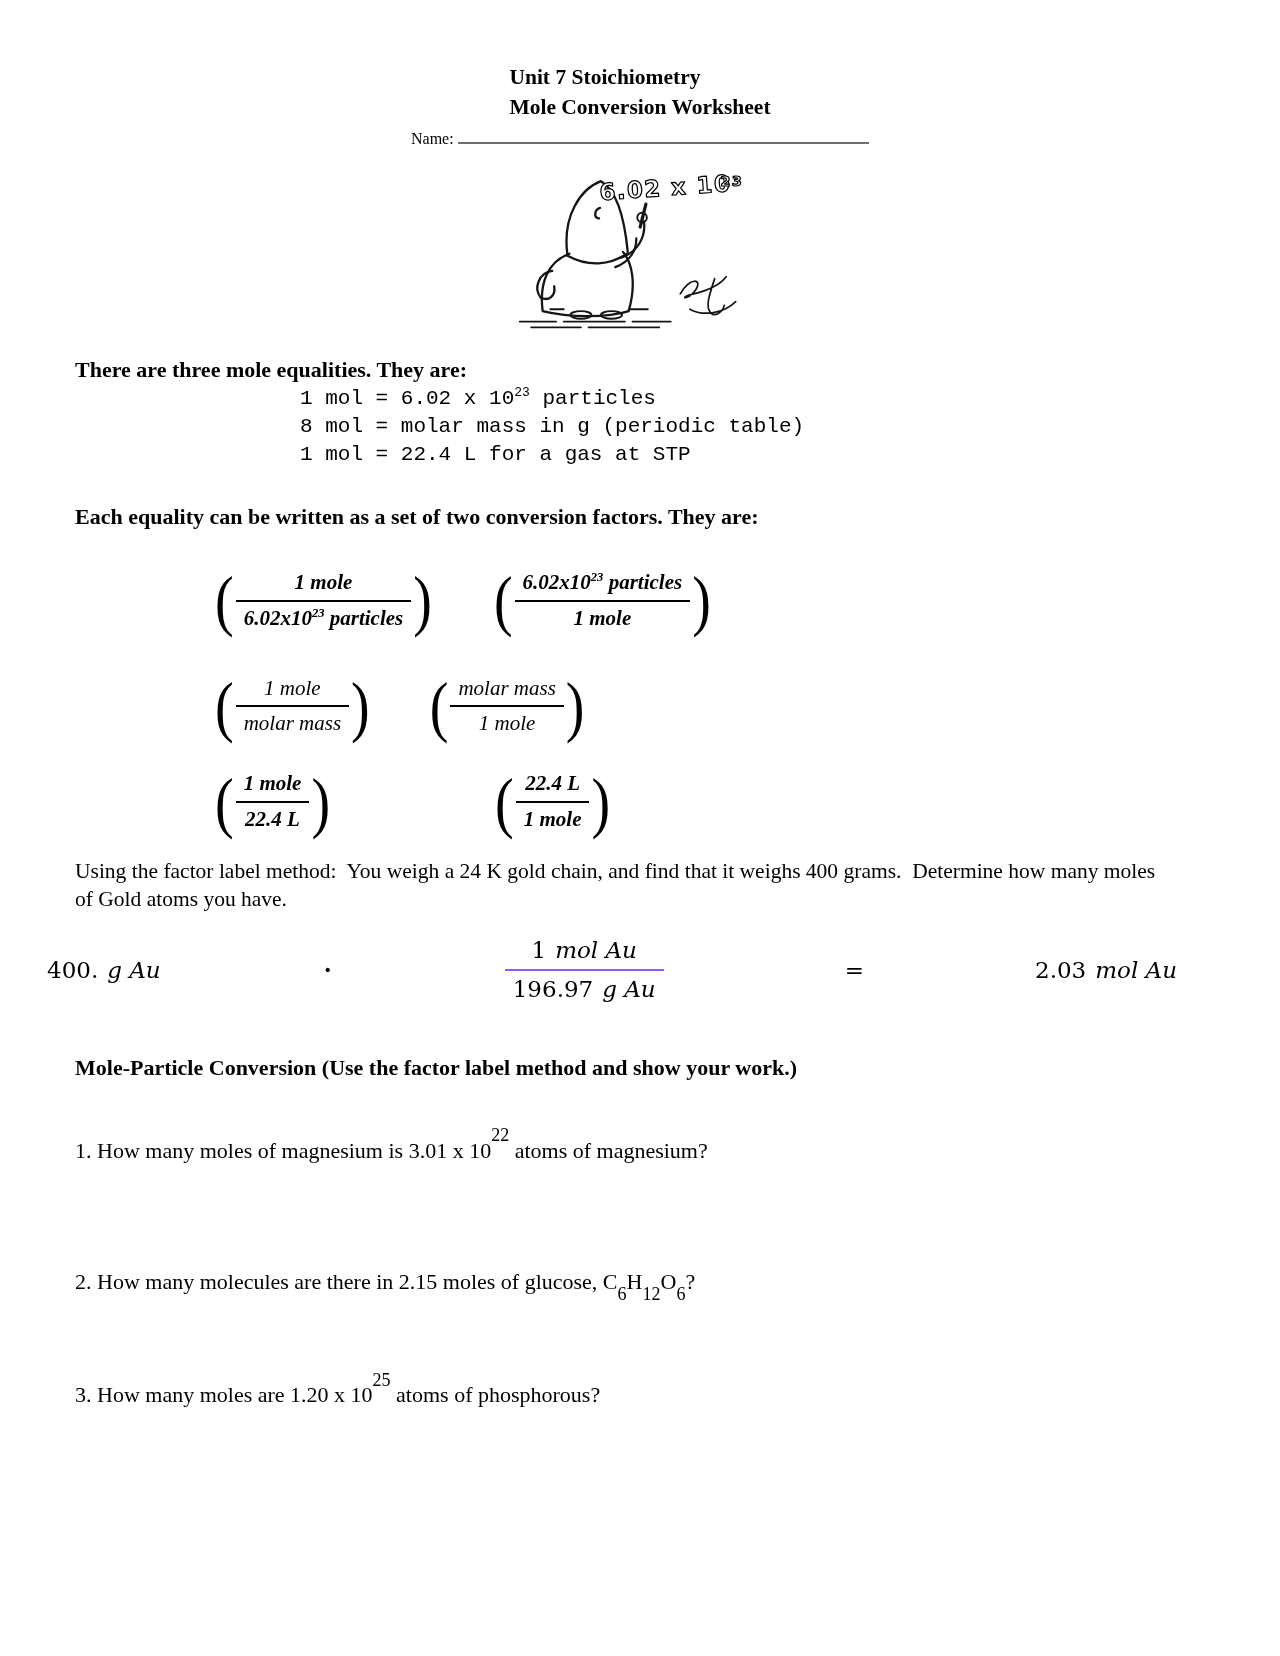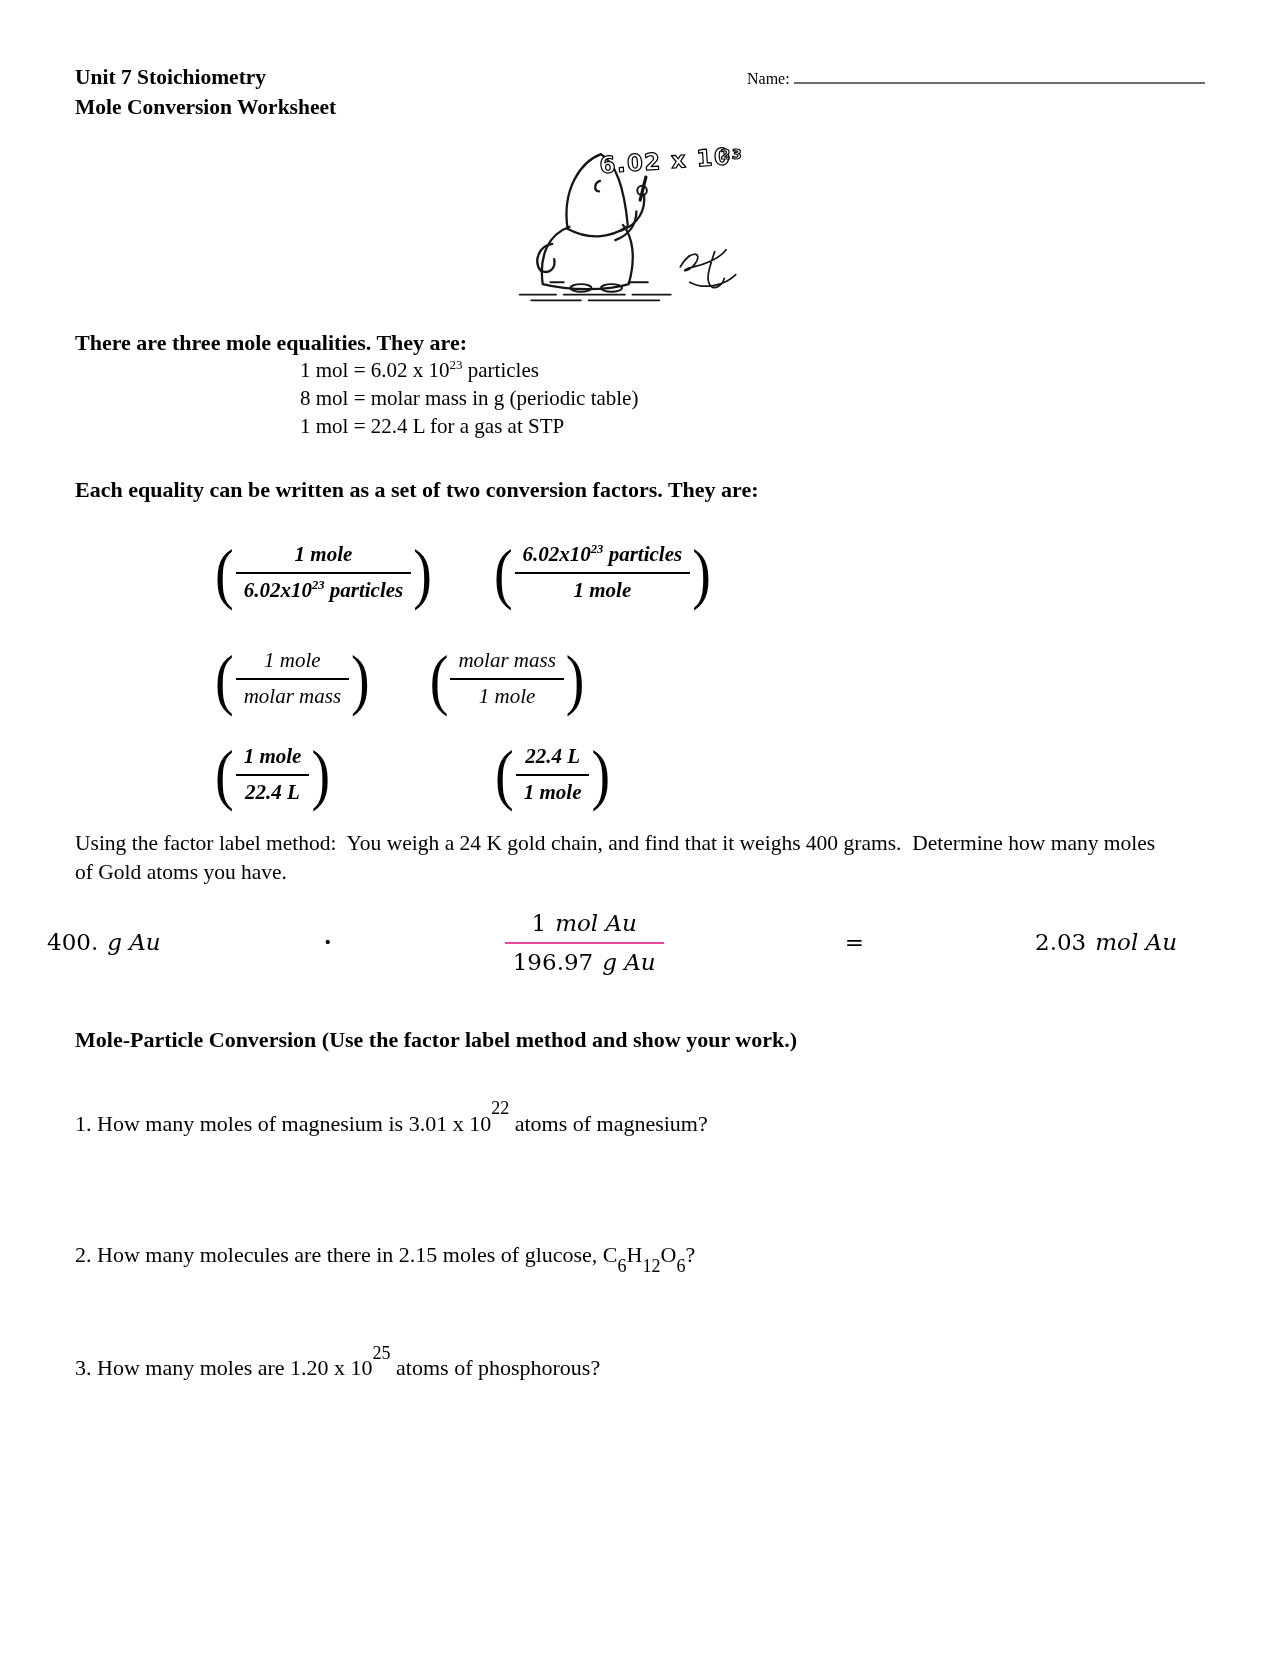--- a/index.html
+++ b/index.html
@@ -5,54 +5,54 @@
   html,body{margin:0;padding:0;background:#fff;}
   .page{
     position:relative;
     width:1280px;min-height:1656px;box-sizing:border-box;
     padding:62px 75px 60px 75px;
     background:#fff;color:#000;
     font-family:"Liberation Serif",serif;
     font-size:21px;line-height:1.33;
   }
   
-  .header-row{display:flex;justify-content:space-between;align-items:flex-start;}
+  .header-row{display:flex;justify-content:space-between;align-items:center;flex-direction:column;}
   .titles{font-weight:bold;font-size:21.5px;line-height:1.4;}
   .name-block{display:flex;align-items:baseline;width:458px;font-size:16px;}
   .name-line{flex:1;border-bottom:2px solid #6e6e6e;height:20px;margin-left:4px;}
   
   .figure-wrap{width:258px;height:168px;margin:16px 0 0 418px;}
   .figure-wrap svg{display:block;}
   .scrawl{font-family:"DejaVu Sans",sans-serif;font-weight:bold;fill:#ffffff;stroke:#000;stroke-width:1.3px;letter-spacing:1.5px;}
   
   .sec-heading{font-weight:bold;font-size:22px;}
   .equalities{margin-top:22px;}
   .eq-lines{margin-left:225px;}
-  .eq-line{white-space:pre-wrap;}
+  .eq-line{white-space:pre-wrap;font-family:Liberation Mono, monospace;}
   sup.small-sup{font-size:0.62em;line-height:0;}
   .factors-heading{margin-top:34px;}
   
   .cf-row{display:flex;align-items:center;margin-left:140px;}
   .cf-row-1{margin-top:36px;gap:62px;}
   .cf-row-2{margin-top:40px;gap:60px;}
   .cf-row-3{margin-top:30px;gap:165px;}
   .frac-group{display:inline-flex;align-items:center;}
   .paren{font-size:56px;line-height:0.95;font-weight:400;font-style:normal;transform:scaleY(1.22);font-family:"Liberation Serif",serif;}
   .frac{display:inline-flex;flex-direction:column;text-align:center;font-style:italic;font-size:21px;margin:0 2px;}
   .bold-frac .frac{font-weight:bold;}
   .frac .num{border-bottom:2px solid #000;padding:1px 8px 3px;}
   .frac .den{padding:3px 8px 1px;}
   .frac sup{font-size:0.6em;line-height:0;}
   
   .example-text{max-width:1085px;white-space:pre-wrap;font-size:21.5px;}
   .equation{margin-top:18px;display:flex;justify-content:space-between;align-items:center;
     font-family:"DejaVu Serif",serif;font-size:23px;transform:translateX(-28px);}
   .equation .mit{font-style:italic;}
   .eq-frac{display:inline-flex;flex-direction:column;text-align:center;margin:0 10px;}
-  .eq-frac .num{border-bottom:2px solid #ec4899;padding:0 8px 3px;}
+  .eq-frac .num{border-bottom:2px solid #8b5cf6;padding:0 8px 3px;}
   .eq-frac .den{padding:3px 8px 0;}
   .eq-dot{margin:0 2px;font-weight:bold;}
   .eq-sp{margin-left:9px;}
   .equation .equals{margin:0 10px;}
   
   .section2-heading{margin-top:48px;}
   .question{font-size:22px;}
   .q1{margin-top:54px;}
   .q2{margin-top:102px;}
   .q3{margin-top:84px;}

